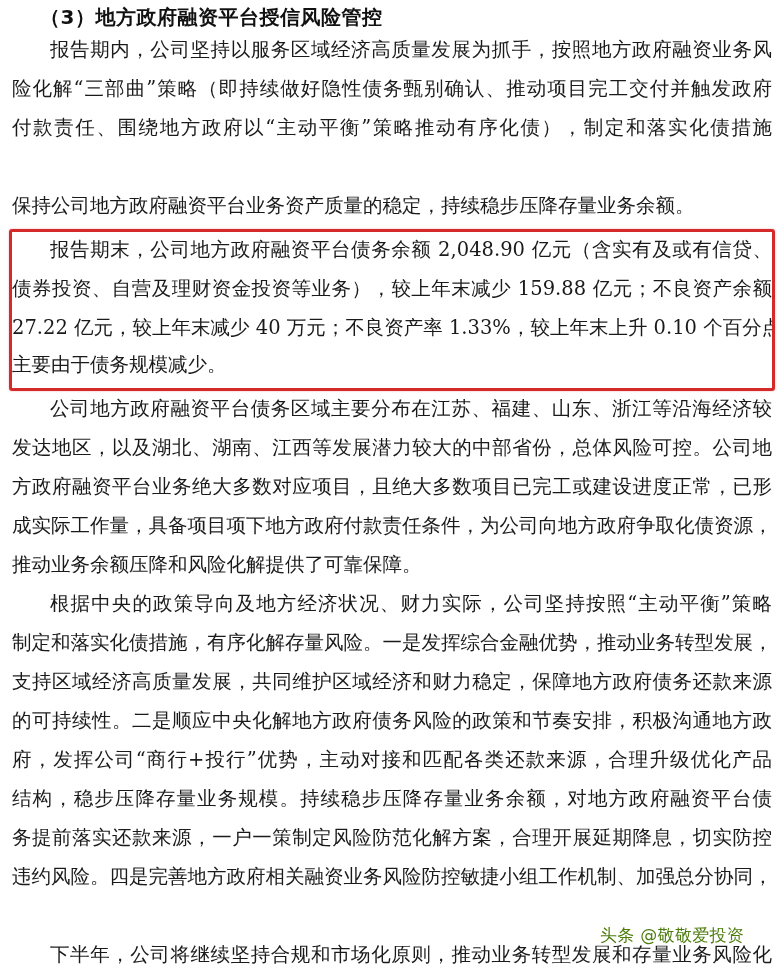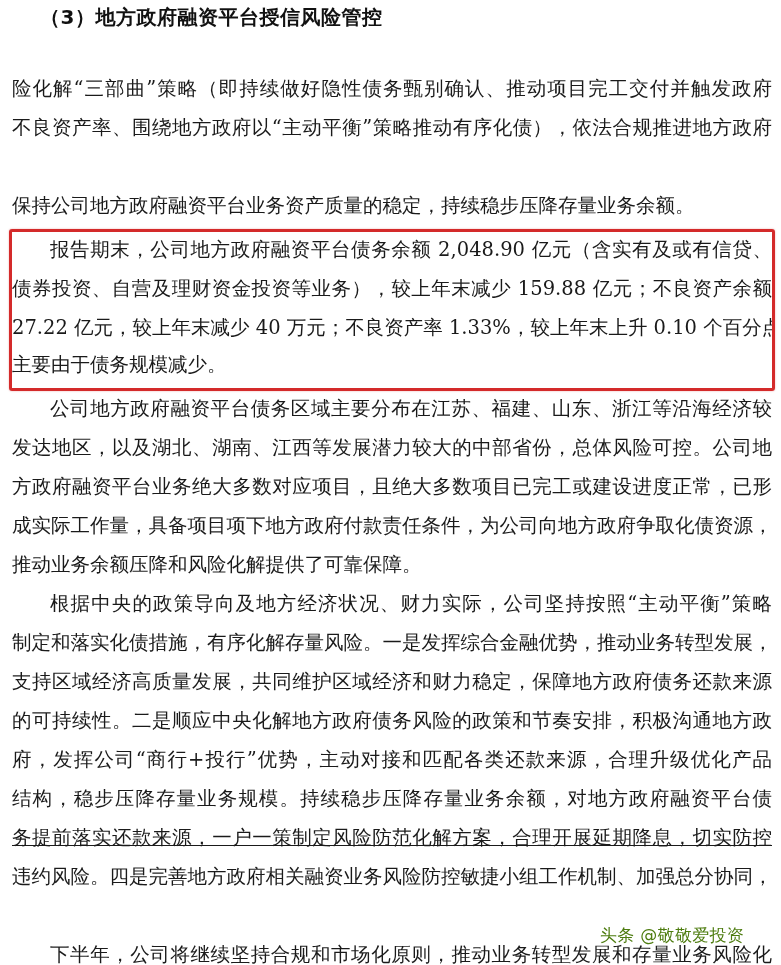--- a/index.html
+++ b/index.html
@@ -36,22 +36,23 @@
     letter-spacing: 0.3px;
   }
 </style>
 </head>
 <body>
 
 <div class="page">
 
   <div class="heading">（3）地方政府融资平台授信风险管控</div>
 
+  <div class="line indent" style="top:36px;">报告期内，公司坚持以服务区域经济高质量发展为抓手，按照地方政府融资业务风</div>
   <div class="line" style="top:75px;">险化解“三部曲”策略（即持续做好隐性债务甄别确认、推动项目完工交付并触发政府</div>
-  <div class="line" style="top:114px;">不良资产率、围绕地方政府以“主动平衡”策略推动有序化债），依法合规推进地方政府</div>
+  <div class="line" style="top:114px;">付款责任、围绕地方政府以“主动平衡”策略推动有序化债），制定和落实化债措施</div>
   <div class="line last" style="top:192px;">保持公司地方政府融资平台业务资产质量的稳定，持续稳步压降存量业务余额。</div>
 
   <div class="highlight-box"></div>
 
   <div class="line indent" style="top:236px;">报告期末，公司地方政府融资平台债务余额 2,048.90 亿元（含实有及或有信贷、</div>
   <div class="line" style="top:275px;">债券投资、自营及理财资金投资等业务），较上年末减少 159.88 亿元；不良资产余额</div>
   <div class="line" style="top:314px;">27.22 亿元，较上年末减少 40 万元；不良资产率 1.33%，较上年末上升 0.10 个百分点，</div>
   <div class="line last" style="top:352px;font-family:Liberation Mono, monospace;">主要由于债务规模减少。</div>
 
   <div class="line indent" style="top:395px;">公司地方政府融资平台债务区域主要分布在江苏、福建、山东、浙江等沿海经济较</div>
@@ -59,19 +60,19 @@
   <div class="line" style="top:473px;">方政府融资平台业务绝大多数对应项目，且绝大多数项目已完工或建设进度正常，已形</div>
   <div class="line" style="top:512px;">成实际工作量，具备项目项下地方政府付款责任条件，为公司向地方政府争取化债资源，</div>
   <div class="line last" style="top:551px;">推动业务余额压降和风险化解提供了可靠保障。</div>
 
   <div class="line indent" style="top:590px;">根据中央的政策导向及地方经济状况、财力实际，公司坚持按照“主动平衡”策略</div>
   <div class="line" style="top:629px;">制定和落实化债措施，有序化解存量风险。一是发挥综合金融优势，推动业务转型发展，</div>
   <div class="line" style="top:668px;">支持区域经济高质量发展，共同维护区域经济和财力稳定，保障地方政府债务还款来源</div>
   <div class="line" style="top:707px;">的可持续性。二是顺应中央化解地方政府债务风险的政策和节奏安排，积极沟通地方政</div>
   <div class="line" style="top:746px;">府，发挥公司“商行+投行”优势，主动对接和匹配各类还款来源，合理升级优化产品</div>
   <div class="line" style="top:785px;">结构，稳步压降存量业务规模。持续稳步压降存量业务余额，对地方政府融资平台债</div>
-  <div class="line" style="top:824px;text-decoration:underline;">务提前落实还款来源，一户一策制定风险防范化解方案，合理开展延期降息，切实防控</div>
+  <div class="line" style="top:824px;">务提前落实还款来源，一户一策制定风险防范化解方案，合理开展延期降息，切实防控</div>
   <div class="line" style="top:863px;">违约风险。四是完善地方政府相关融资业务风险防控敏捷小组工作机制、加强总分协同，</div>
 
   <div class="line indent" style="top:941px;">下半年，公司将继续坚持合规和市场化原则，推动业务转型发展和存量业务风险化</div>
 
   <div class="watermark">头条 @敬敬爱投资</div>
 </div>
 
 </body></html>

